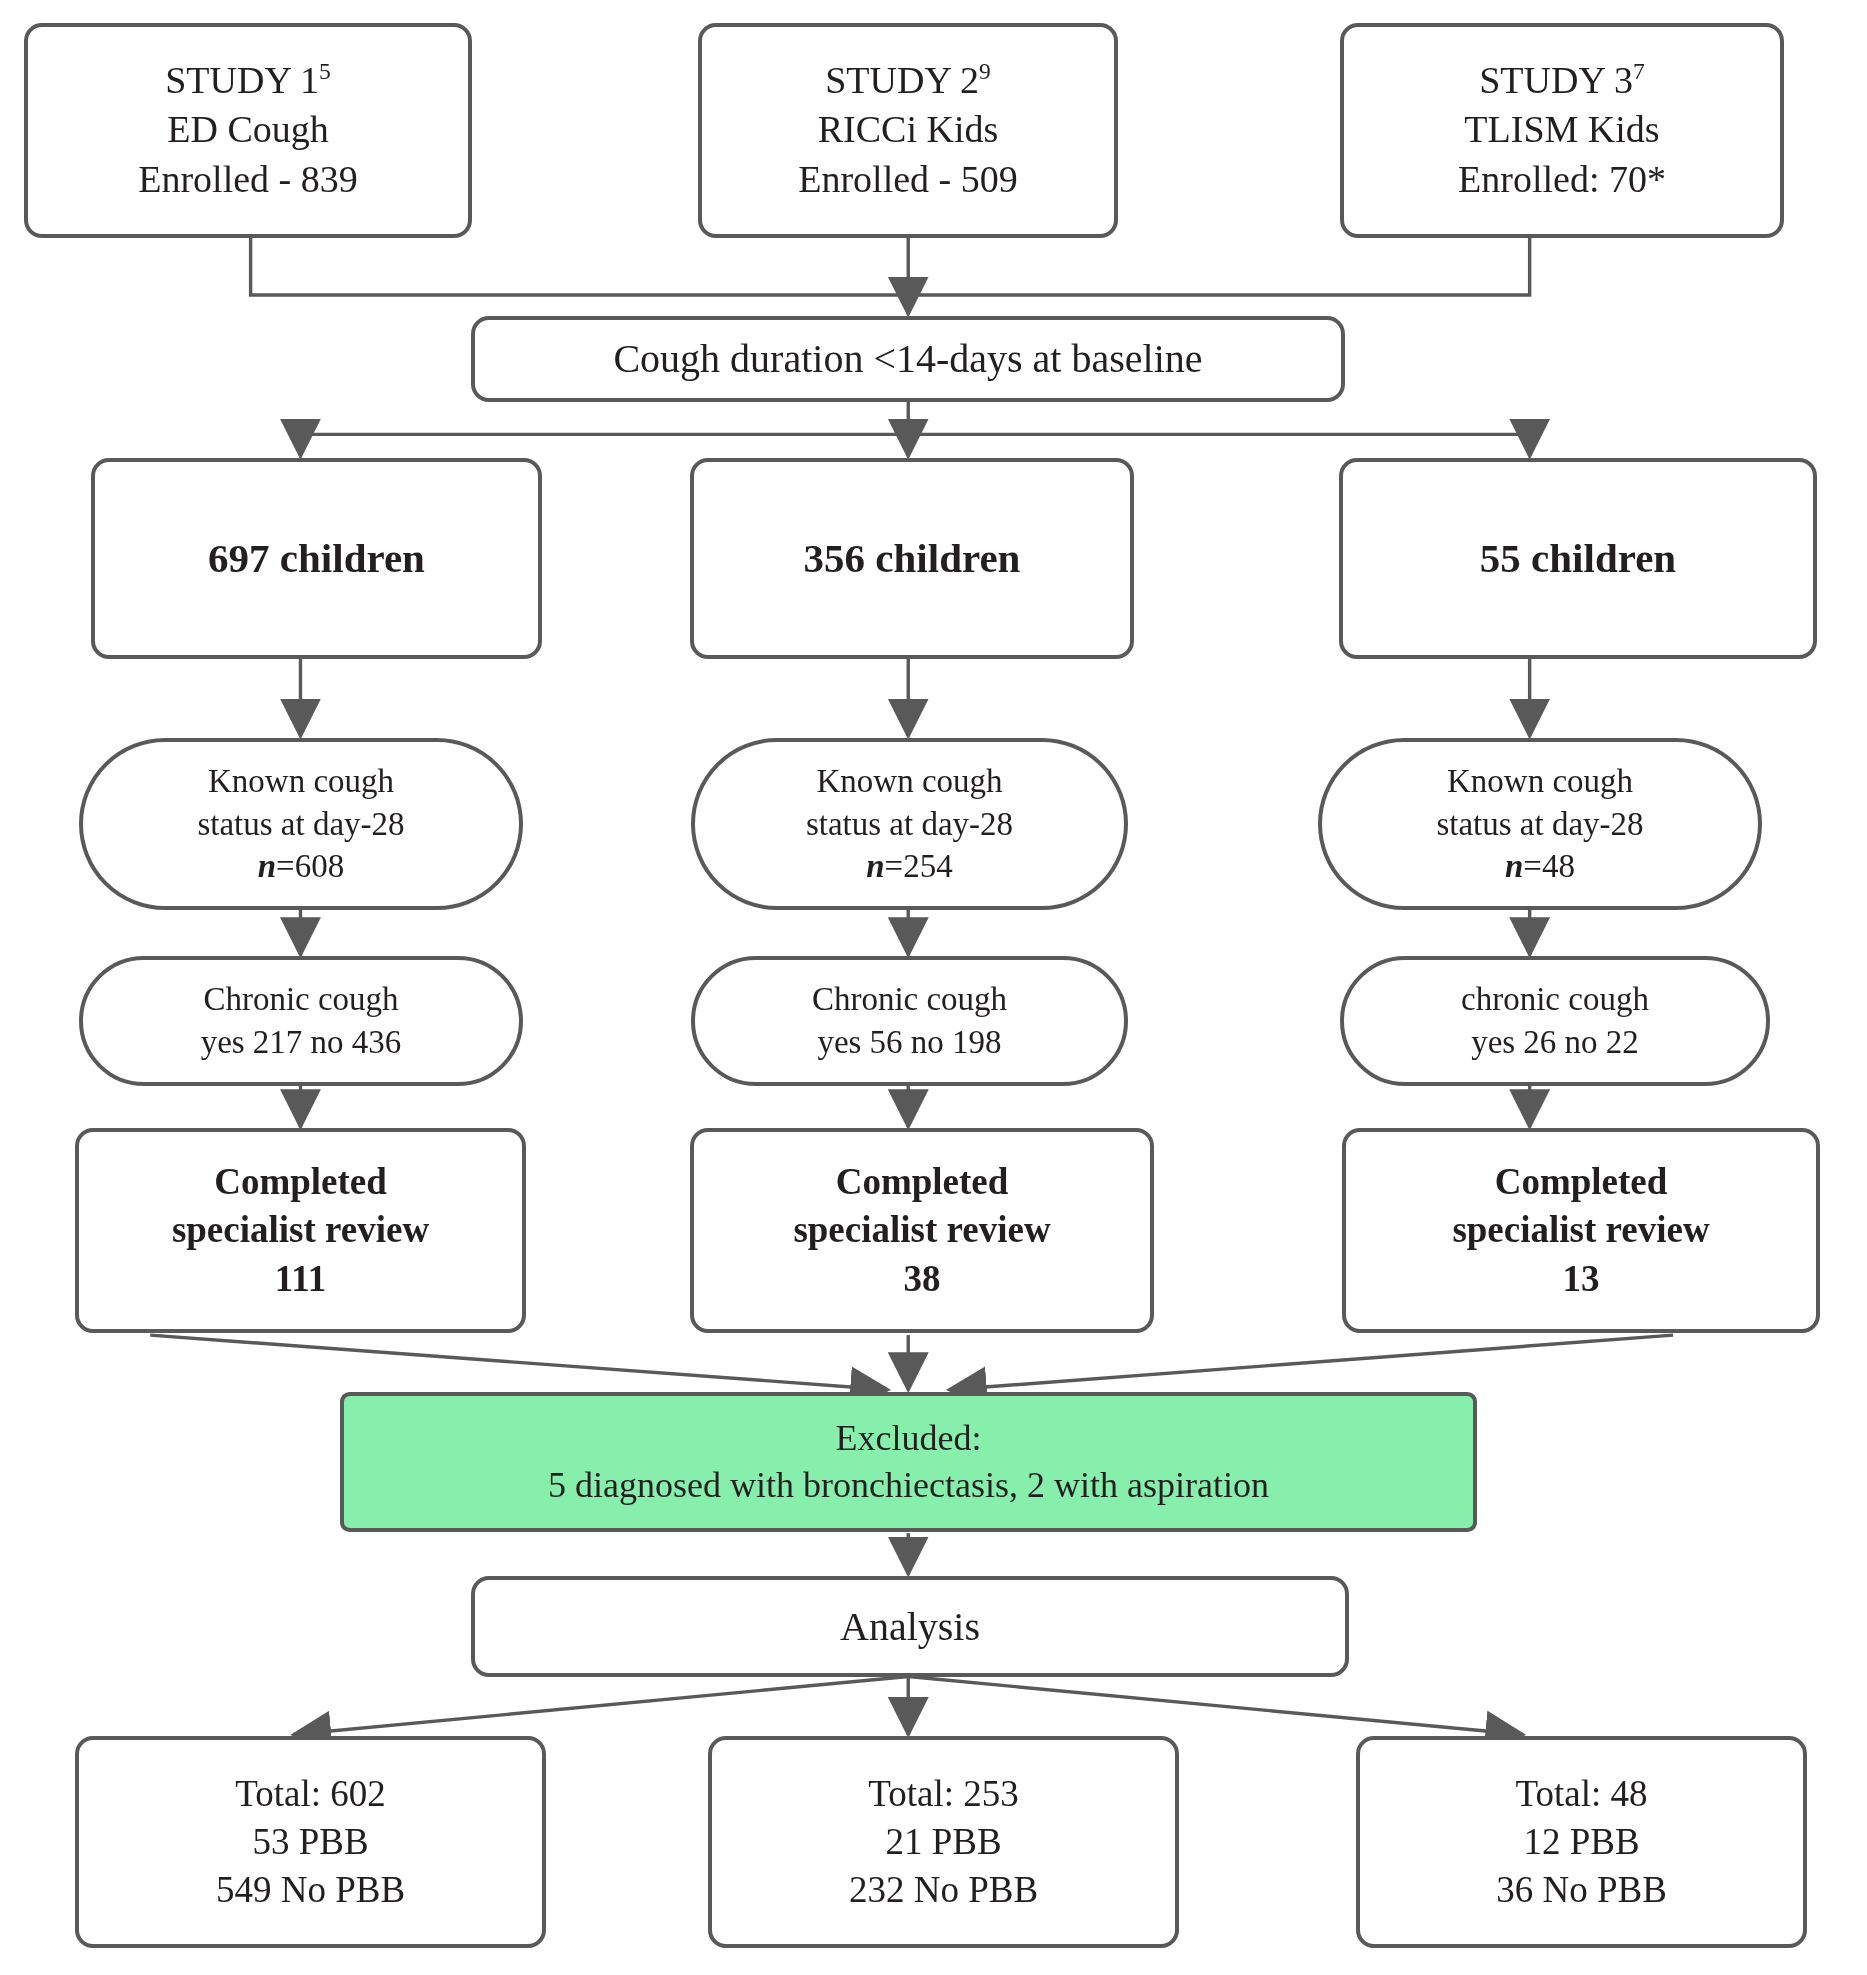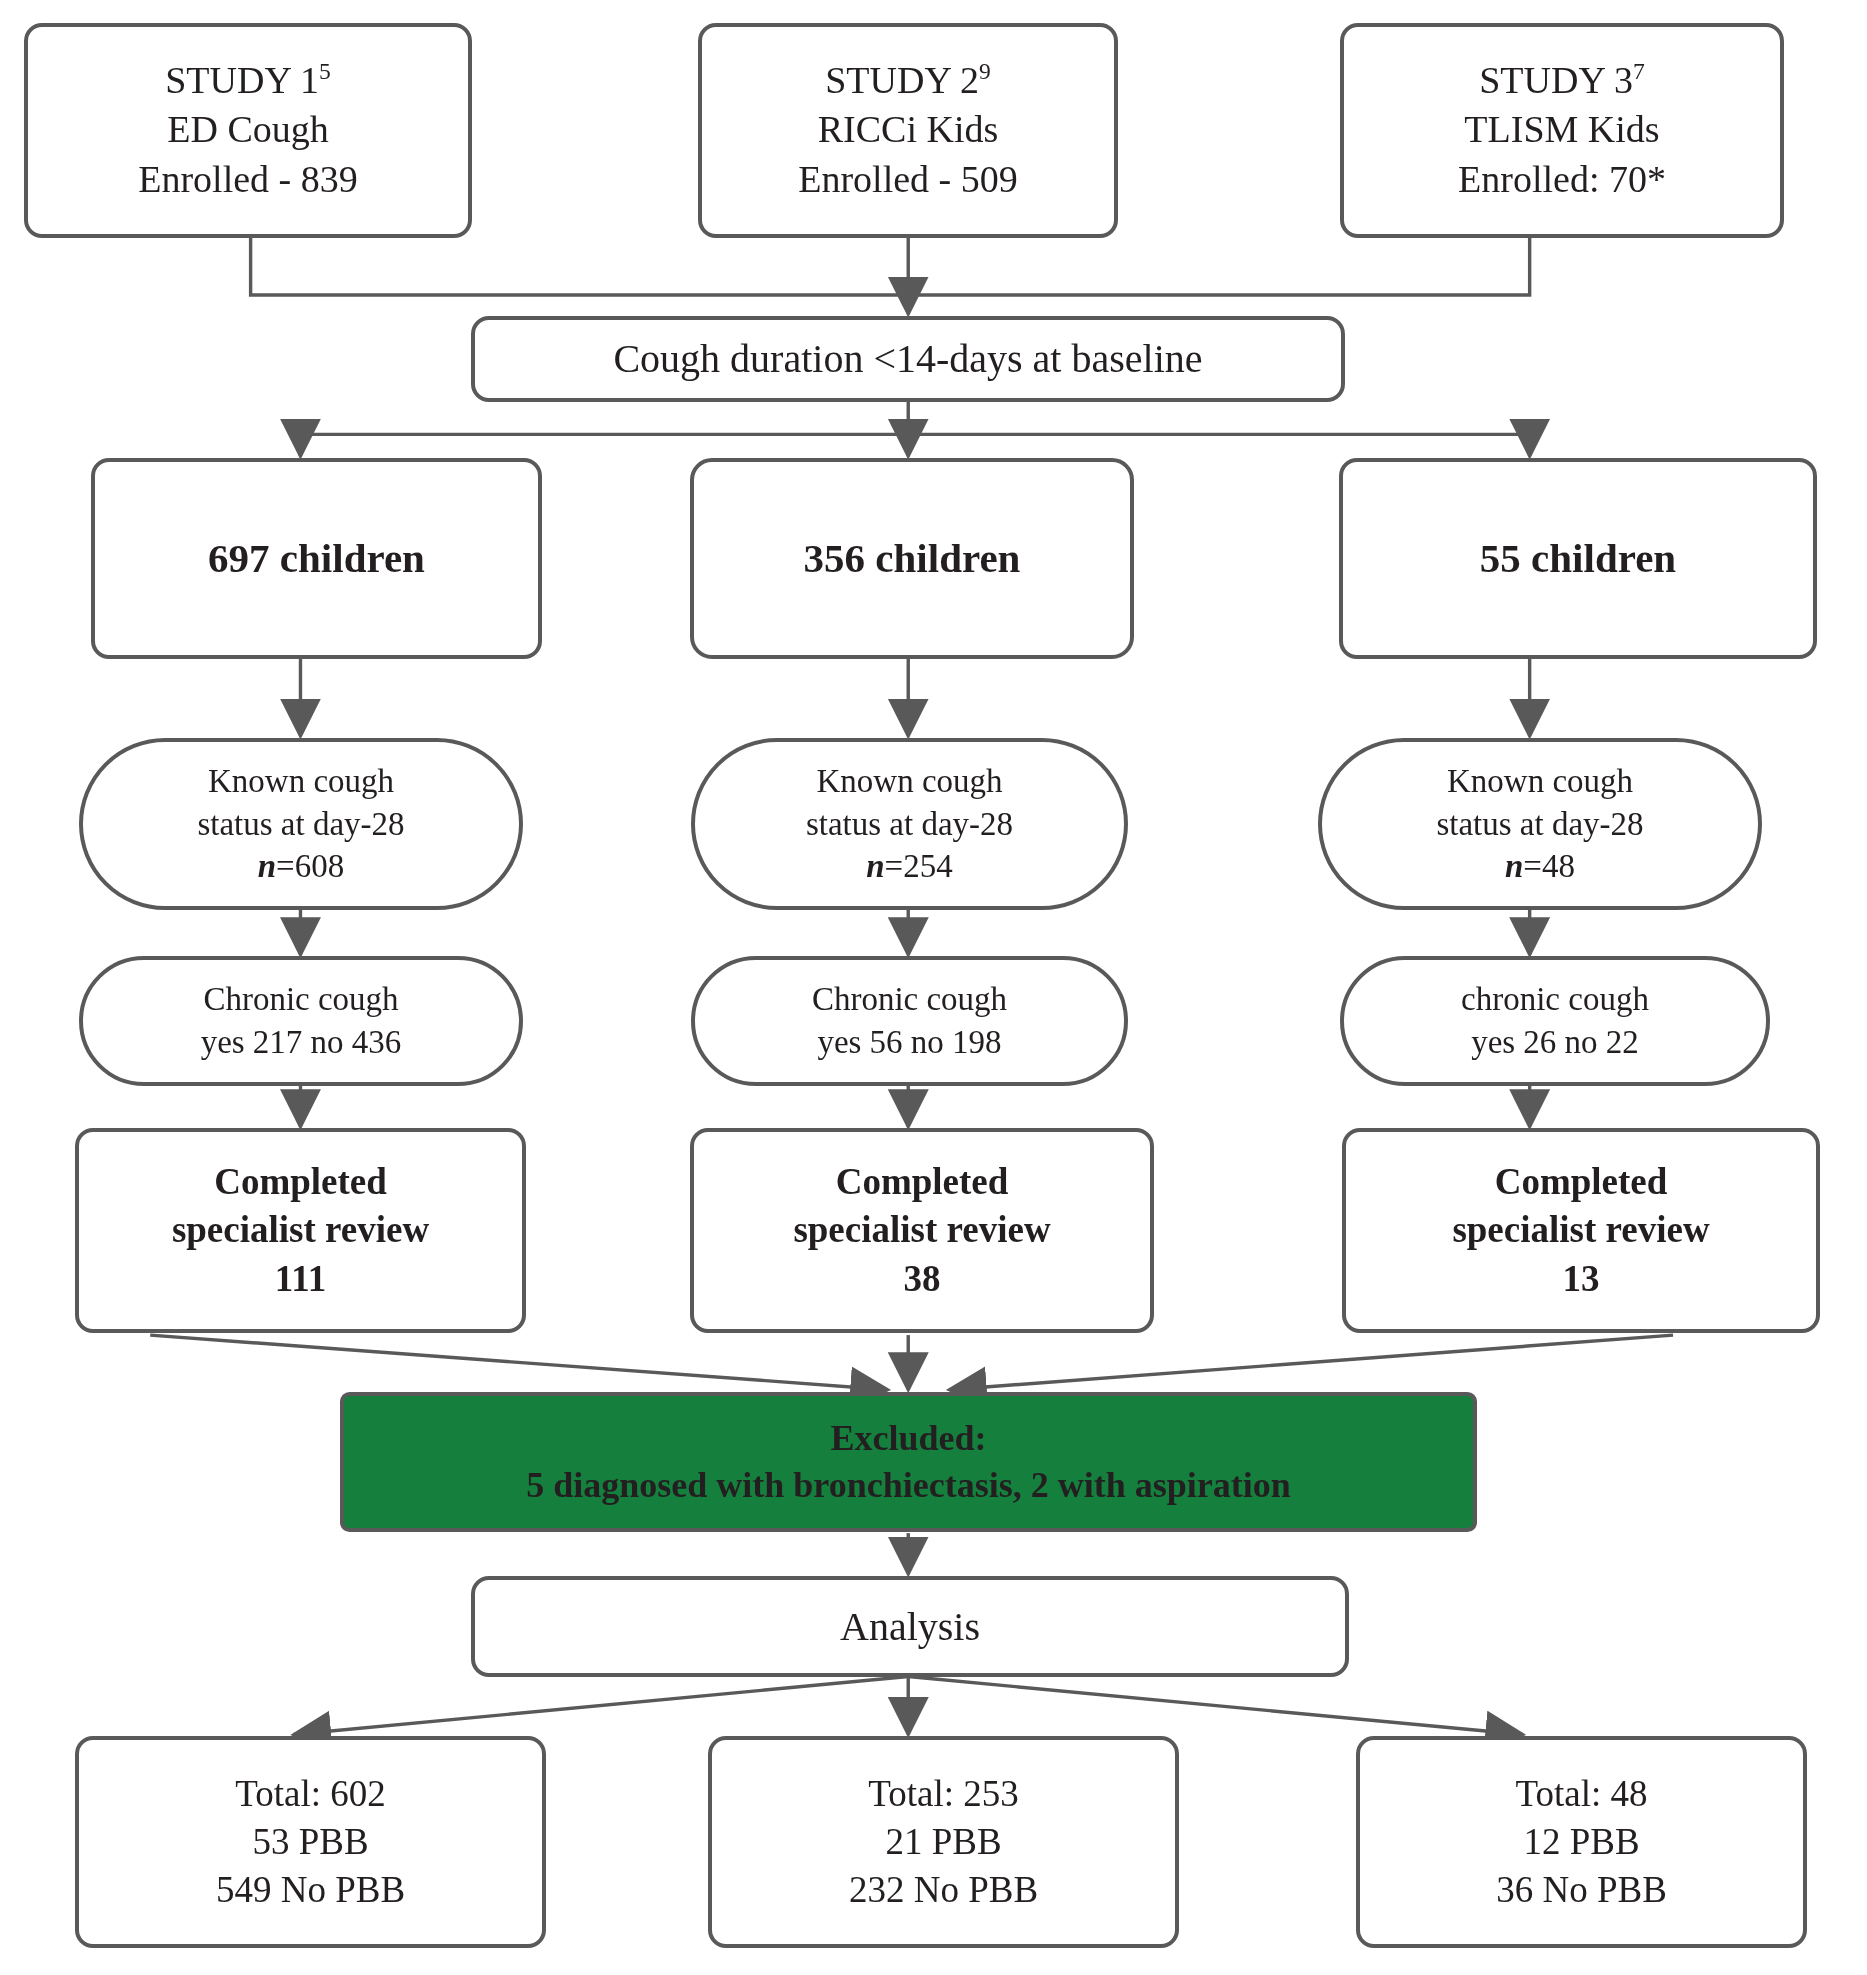--- a/index.html
+++ b/index.html
@@ -16,21 +16,21 @@
     display:flex;
     flex-direction:column;
     align-items:center;
     justify-content:center;
     text-align:center;
     color:#231f20;
     z-index:5;
   }
   .rect{border-radius:18px;}
   .pill{border-radius:682px;}
-  .blue{background:#15803d;font-weight:bold;}
+  .blue{background:#86efac;}
 
   .node .ln{display:block;line-height:1.30;white-space:nowrap;}
 
   
   .fs-top{font-size:38px;}
   .fs-mid{font-size:40px;}
   .fs-children{font-size:41px;font-weight:bold;}
   .fs-pill{font-size:33px;}
   .fs-review{font-size:37px;font-weight:bold;}
   .fs-excl{font-size:36px;}
@@ -110,21 +110,21 @@
     <span class="ln">Enrolled: 70*</span>
   </div>
 
   <div class="node rect fs-mid" style="left:471px; top:316px; width:874px; height:86px;">
     <span class="ln">Cough duration  &lt;14-days at baseline</span>
   </div>
 
   <div class="node rect fs-children" style="left:75px; top:458px; width:451px; height:201px;margin-left:16px;">
     <span class="ln">697 children</span>
   </div>
-  <div class="node rect fs-children" style="left:690px; top:458px; width:444px; height:201px;border-radius:22px;">
+  <div class="node rect fs-children" style="left:690px; top:458px; width:444px; height:201px;">
     <span class="ln">356 children</span>
   </div>
   <div class="node rect fs-children" style="left:1339px; top:458px; width:478px; height:201px;">
     <span class="ln">55 children</span>
   </div>
 
   <div class="node pill fs-pill" style="left:79px; top:738px; width:444px; height:172px;">
     <span class="ln">Known cough</span>
     <span class="ln">status at day-28</span>
     <span class="ln"><span class="bi">n</span><span>=</span><span>608</span></span>

